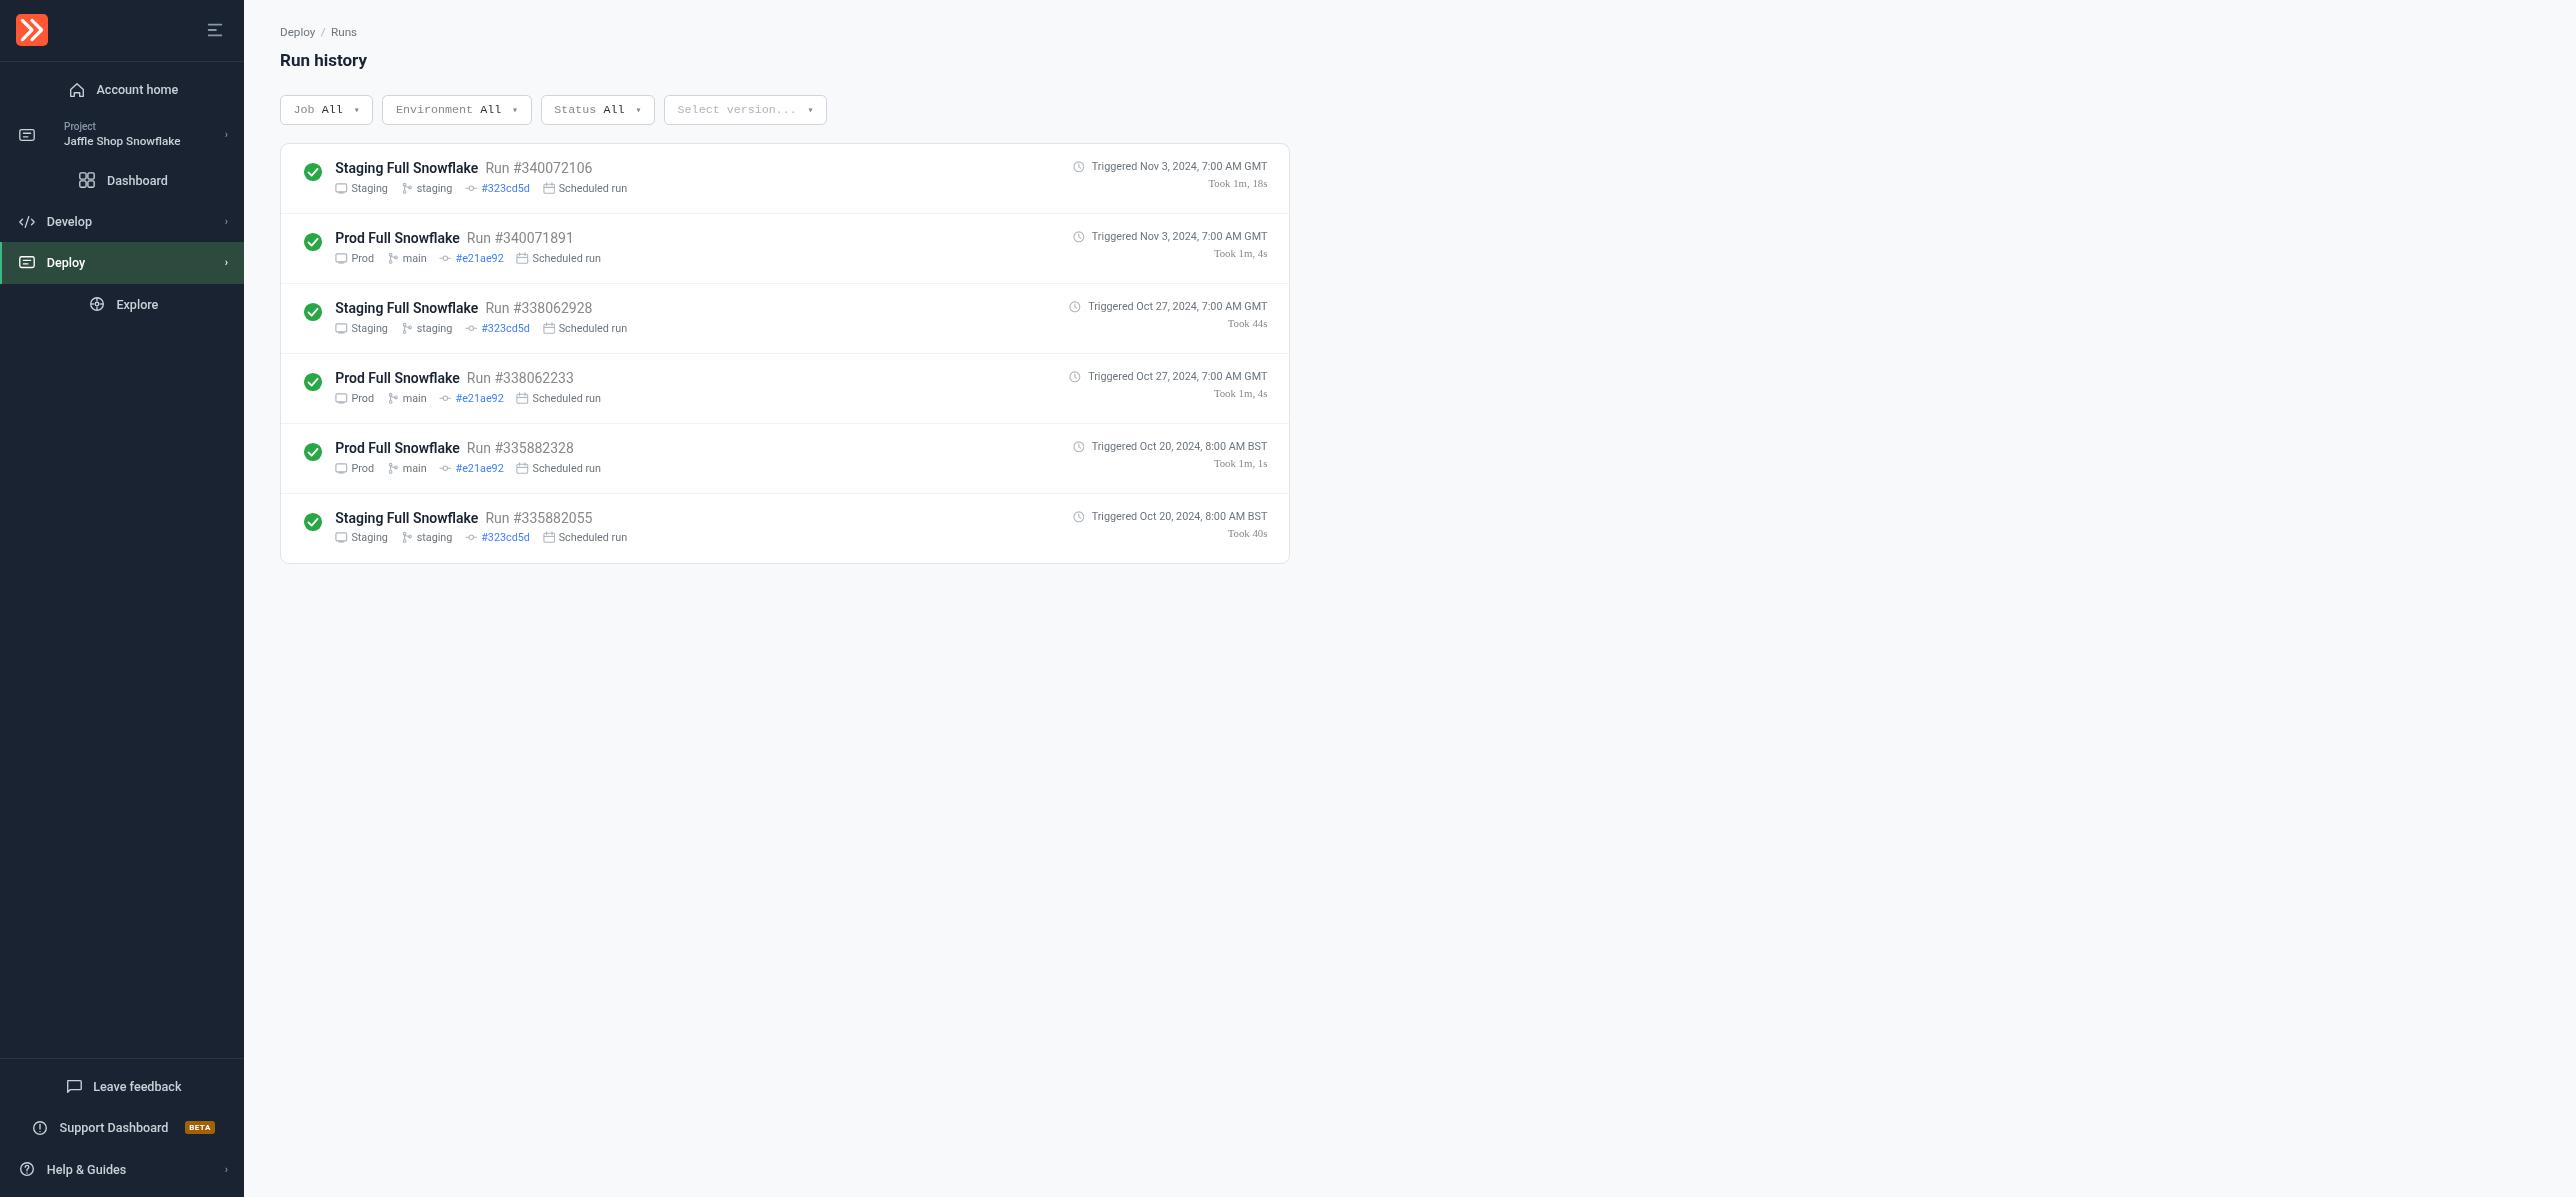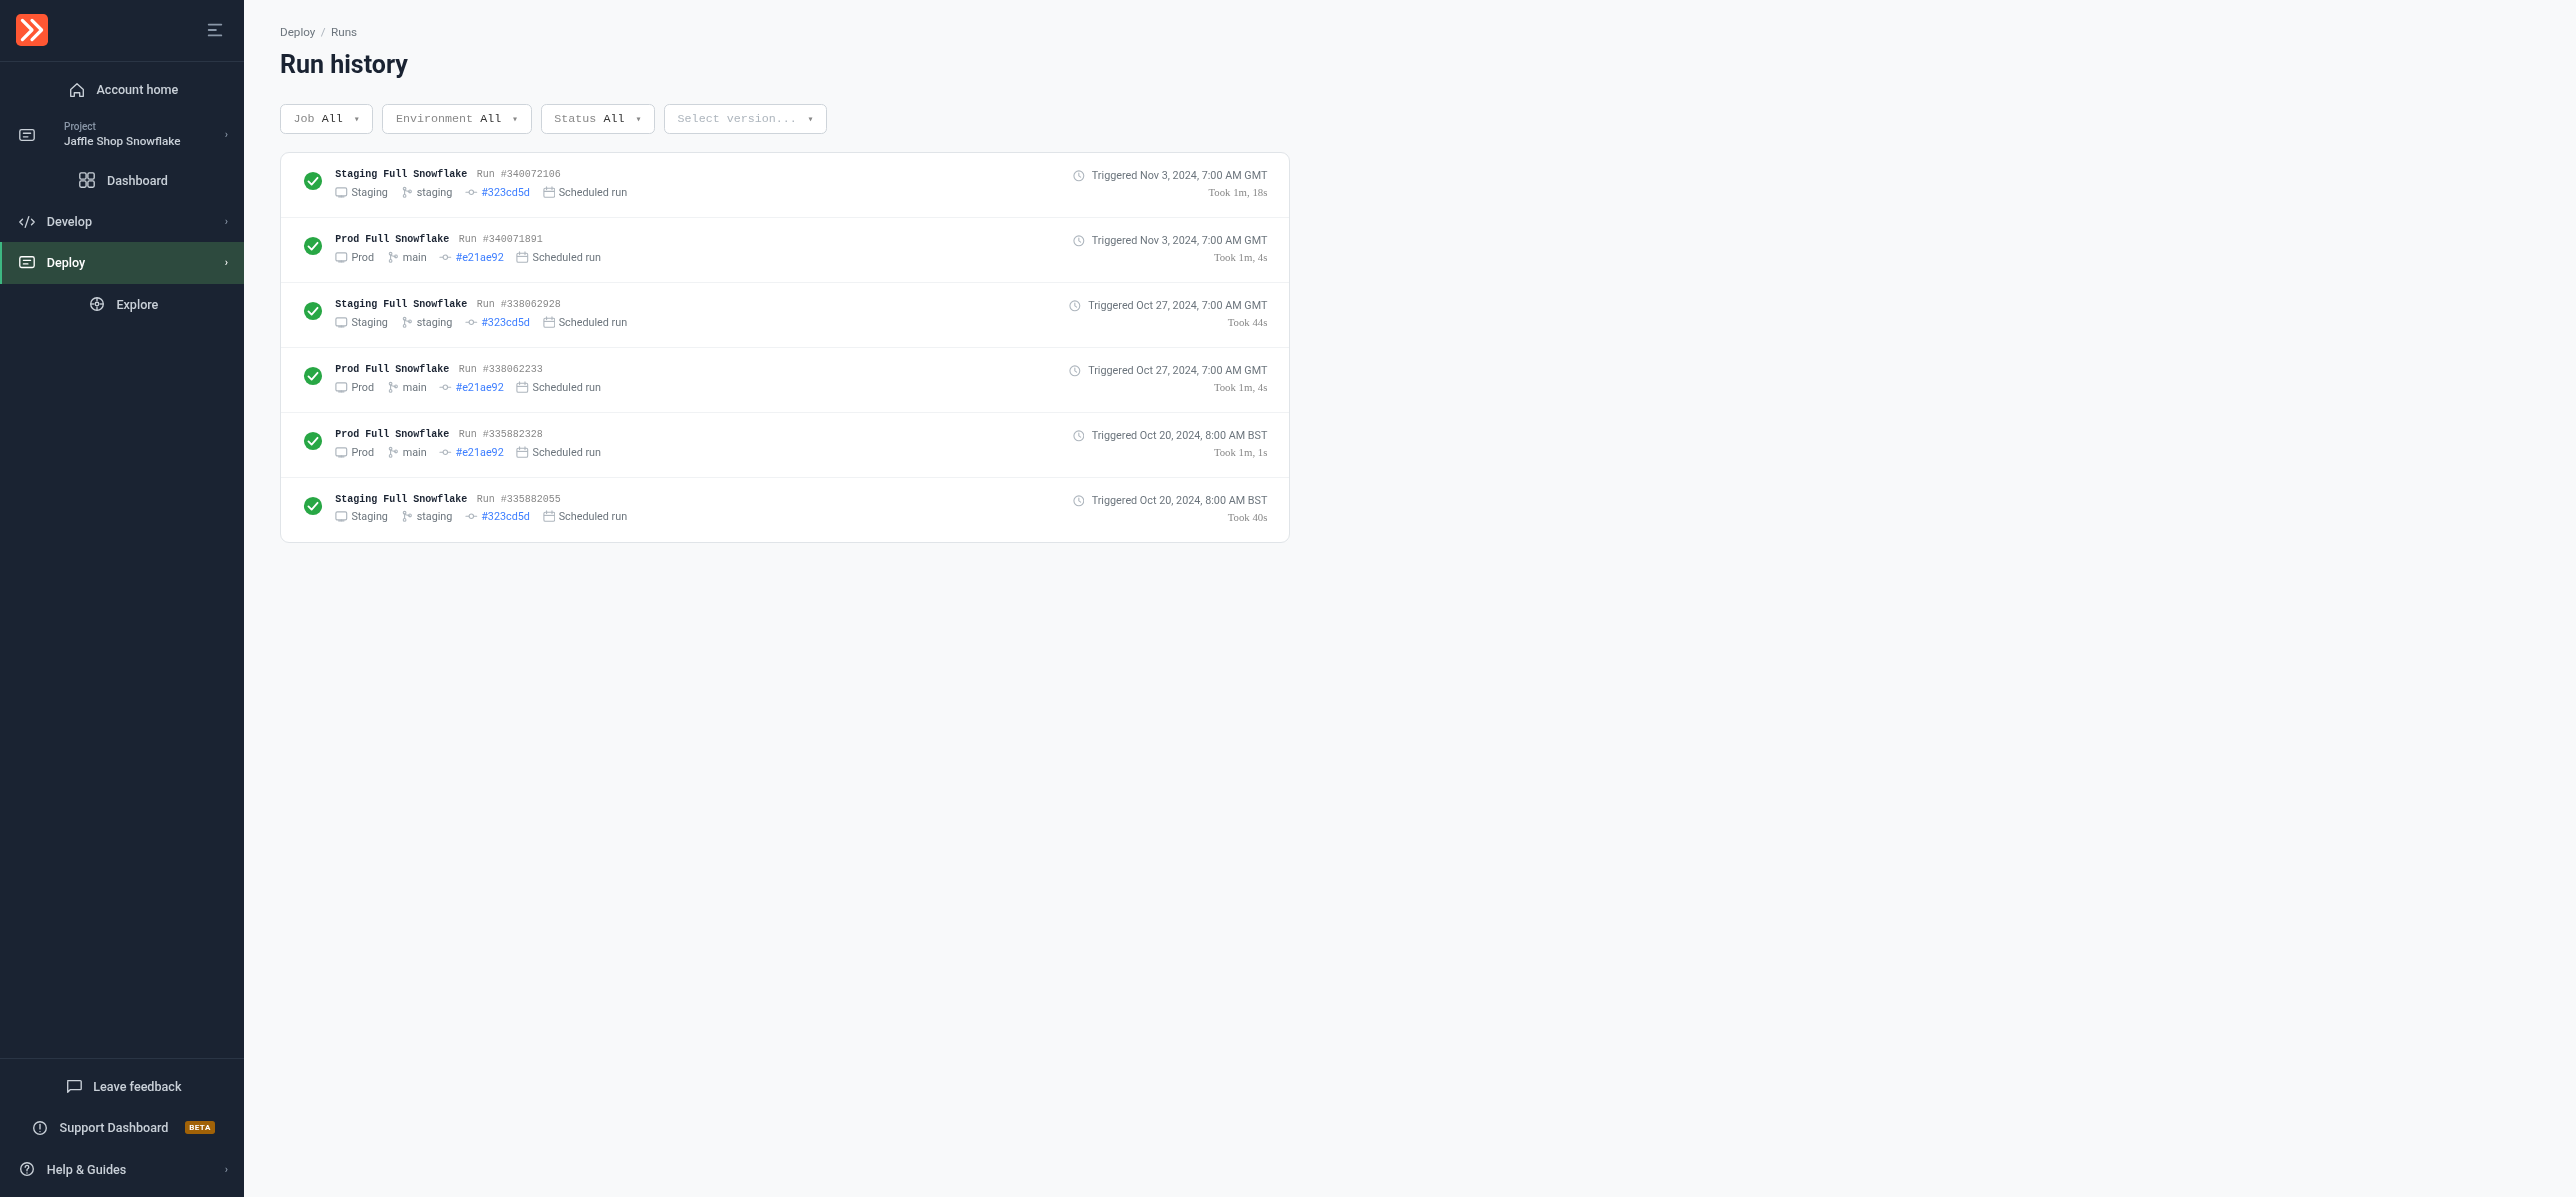--- a/index.html
+++ b/index.html
@@ -120,21 +120,21 @@
       font-size: 11.7px;
       color: #6c757d;
       margin-bottom: 10.8px;
       display: flex;
       align-items: center;
       gap: 5.4px;
     }
     .breadcrumb a { color: #6c757d; text-decoration: none; }
     .breadcrumb-sep { color: #adb5bd; }
     .page-title {
-      font-size: 25px;
+      font-size: 17px;
       font-weight: 700;
       color: #1a2332;
       margin-bottom: 25px;
     }
 
     
     .filters-row {
       display: flex;
       gap: 9px;
       margin-bottom: 18px;
@@ -179,25 +179,24 @@
       gap: 12.6px;
     }
     .run-status-icon {
       margin-top: 1.8px;
       width: 20px;
       height: 20px;
       flex-shrink: 0;
     }
     .run-info {}
     .run-title {
-      font-size: 10px;
+      font-size: 14px;
       font-weight: 600;
       color: #1a2332;
       margin-bottom: 5.4px;
-      font-family: Liberation Mono, monospace;
     }
     .run-title .job-name { color: #1a2332; }
     .run-title .run-number { color: #888; font-weight: 400; margin-left: 3.6px; }
     .run-meta {
       display: flex;
       align-items: center;
       gap: 12.6px;
       font-size: 10.8px;
       color: #6c757d;
     }

